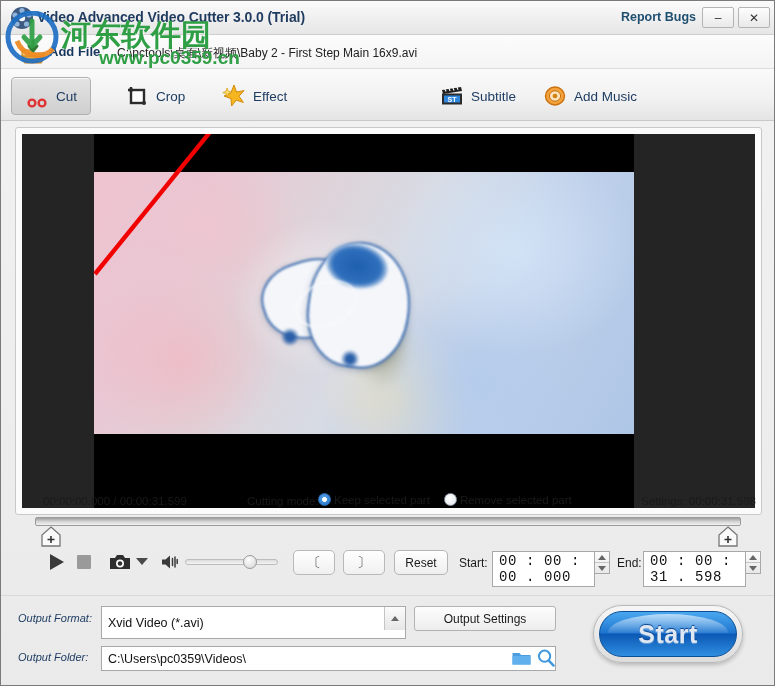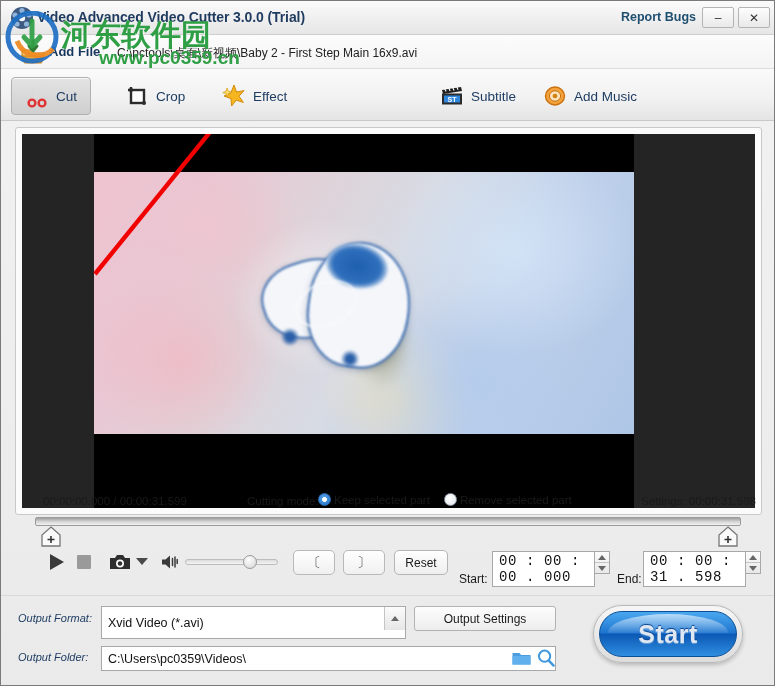--- a/index.html
+++ b/index.html
@@ -233,21 +233,21 @@
   .mark-in  { left: 278px; }
   .mark-out { left: 328px; }
   .reset-btn {
     position: absolute; left: 379px; top: 3px; width: 54px; height: 25px;
     background: linear-gradient(#ffffff, #eeeeee);
     border: 1px solid #b5b5b5; border-radius: 5px;
     display: flex; align-items: center; justify-content: center;
     font-size: 12px; color: #1a1a1a; cursor: pointer;
   }
   .tf-label {
-    position: absolute; top: 9px; font-size: 12px; color: #1a1a1a; white-space: nowrap; margin-top: 16px;
+    position: absolute; top: 9px; font-size: 12px; color: #1a1a1a; white-space: nowrap;
   }
   .lbl-start { left: 444px; }
   .lbl-end   { left: 602px; }
   .tf-input {
     position: absolute; top: 4px; width: 103px; height: 36px;
     background: #ffffff; border: 1px solid #a8a8a8;
     display: flex; align-items: center; padding-left: 6px;
     font-family: "Liberation Mono", monospace; font-size: 14px; color: #111;
     letter-spacing: .6px;
   }

